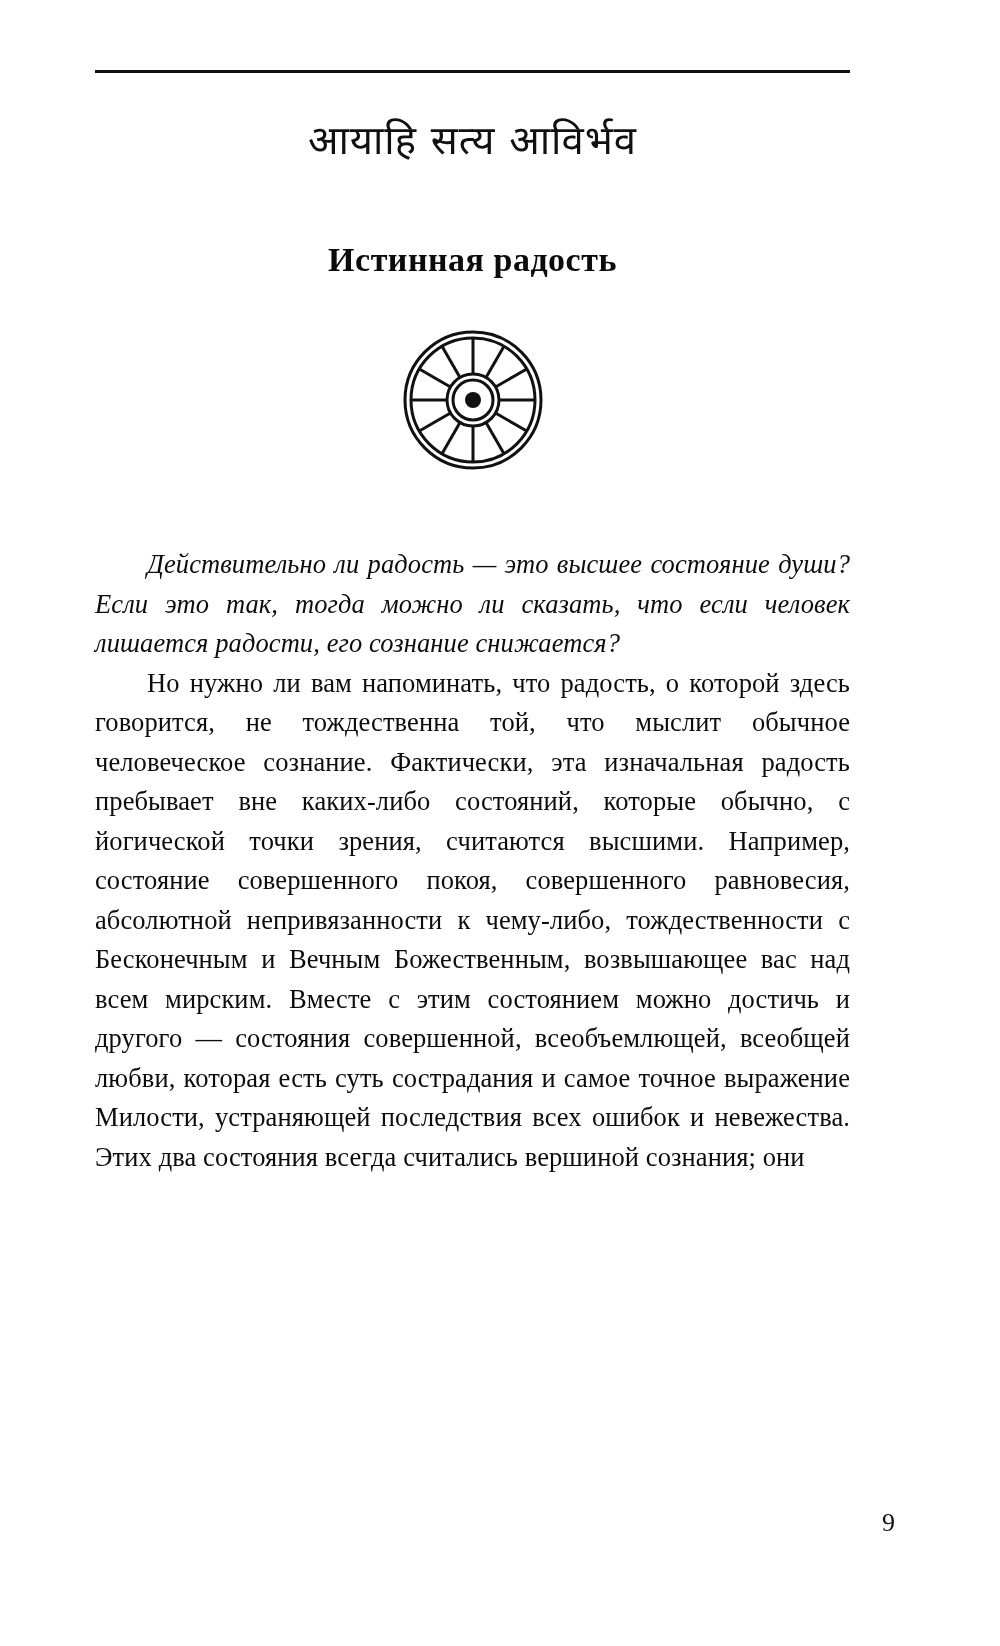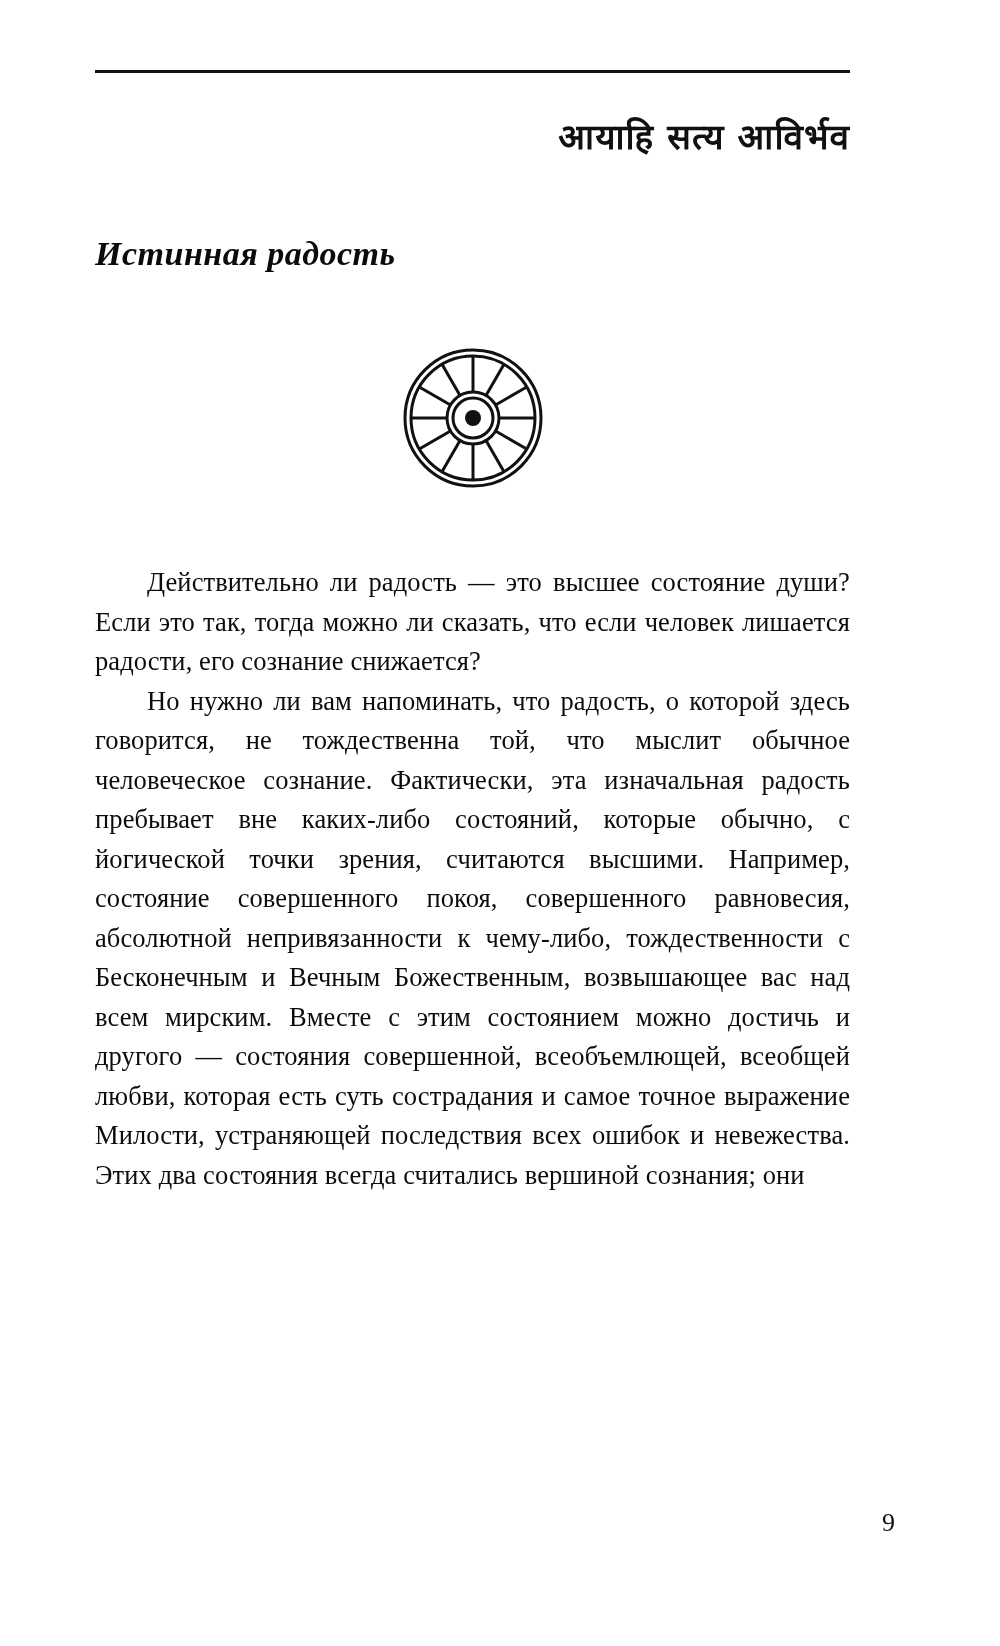--- a/index.html
+++ b/index.html
@@ -33,39 +33,38 @@
   }
 
   .top-rule {
     width: 755px;
     height: 0;
     border-top: 3px solid #111;
     margin: 0 0 44px 0;
   }
 
   .sanskrit-title {
-    text-align: right;
+    text-align: center;
     font-family: "DejaVu Sans", sans-serif;
-    font-size: 35px;
+    font-size: 40px;
     letter-spacing: 1px;
     line-height: 1.15;
     color: #101010;
     margin: 0 0 78px 0;
-    font-weight: 700;
+    font-weight: 400;
   }
 
   .chapter-title {
-    text-align: left;
+    text-align: center;
     font-family: "Liberation Serif", "DejaVu Serif", serif;
-    font-style: italic;
     font-weight: bold;
     font-size: 34px;
     letter-spacing: 0.5px;
     color: #0b0b0b;
-    margin: 0 0 60px 0;
+    margin: 0 0 36px 0;
   }
 
   .ornament-wrap {
     display: flex;
     justify-content: center;
     margin: 0 0 60px 0;
   }
 
   .ornament {
     display: block;
@@ -78,20 +77,21 @@
     color: #0c0c0c;
     letter-spacing: 0.1px;
   }
 
   .body-text p {
     margin: 0;
     text-indent: 52px;
   }
 
   .body-text p.question {
+    font-style: italic;
   }
 
   .folio {
     position: absolute;
     right: 105px;
     bottom: 108px;
     font-size: 26px;
     color: #111;
     font-family: "Liberation Serif", "DejaVu Serif", serif;
   }

